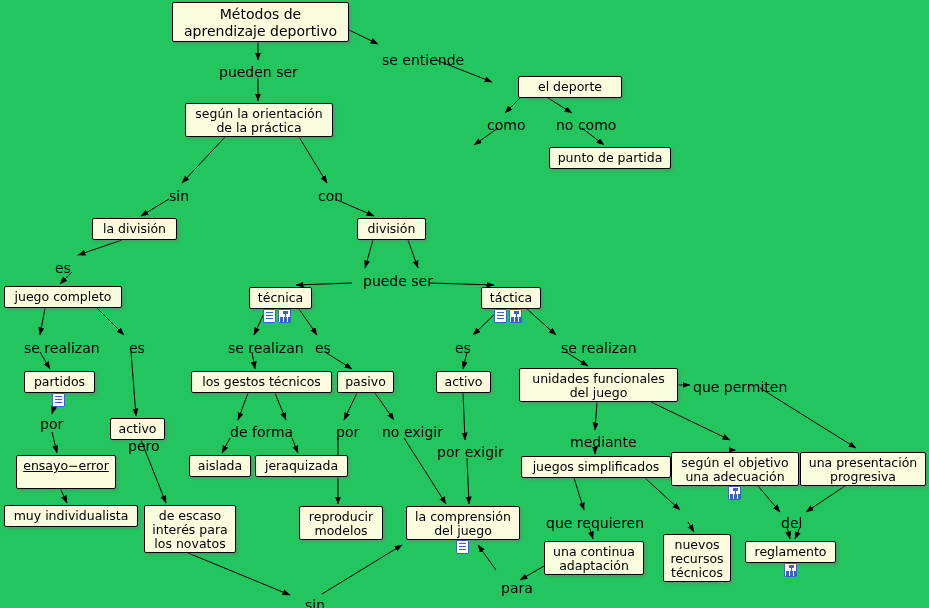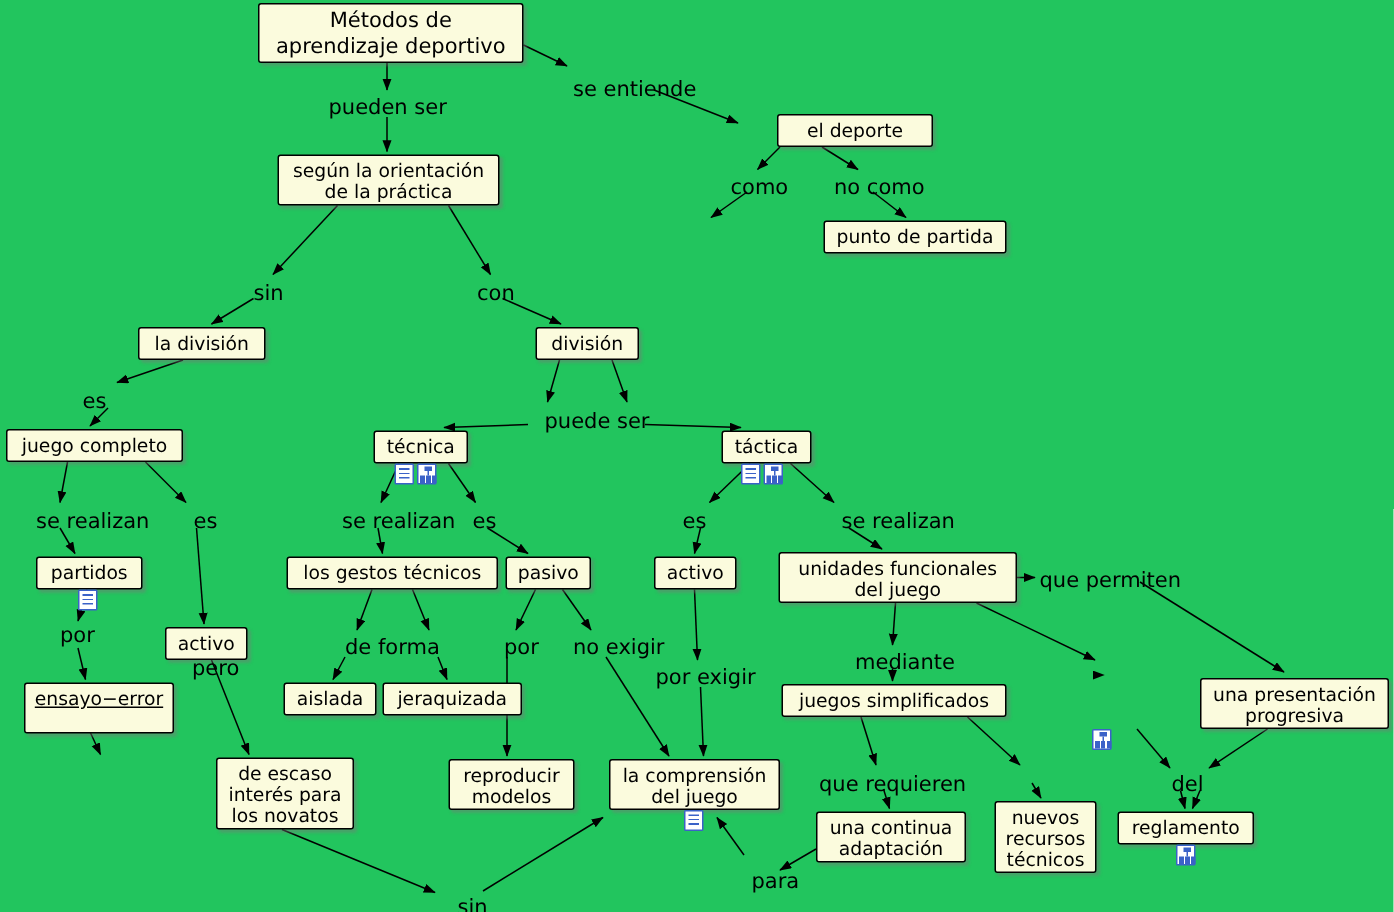--- a/index.html
+++ b/index.html
@@ -276,26 +276,33 @@
   </div>
 
   <div class="node" style="left:255px;top:455px;width:93px;height:22px;">
     <span class="line">jeraquizada</span>
   </div>
 
   <div class="node" style="left:521px;top:456px;width:150px;height:22px;">
     <span class="line">juegos simplificados</span>
   </div>
 
+  <div class="node" style="left:671px;top:452px;width:128px;height:34px;">
+    <span class="line">según el objetivo</span>
+    <span class="line">una adecuación</span>
+  </div>
 
   <div class="node" style="left:800px;top:452px;width:126px;height:34px;">
     <span class="line">una presentación</span>
     <span class="line">progresiva</span>
   </div>
 
+  <div class="node" style="left:4px;top:505px;width:134px;height:22px;">
+    <span class="line">muy individualista</span>
+  </div>
 
   <div class="node" style="left:144px;top:505px;width:92px;height:48px;">
     <span class="line">de escaso</span>
     <span class="line">interés para</span>
     <span class="line">los novatos</span>
   </div>
 
   <div class="node" style="left:299px;top:506px;width:84px;height:34px;">
     <span class="line">reproducir</span>
     <span class="line">modelos</span>

